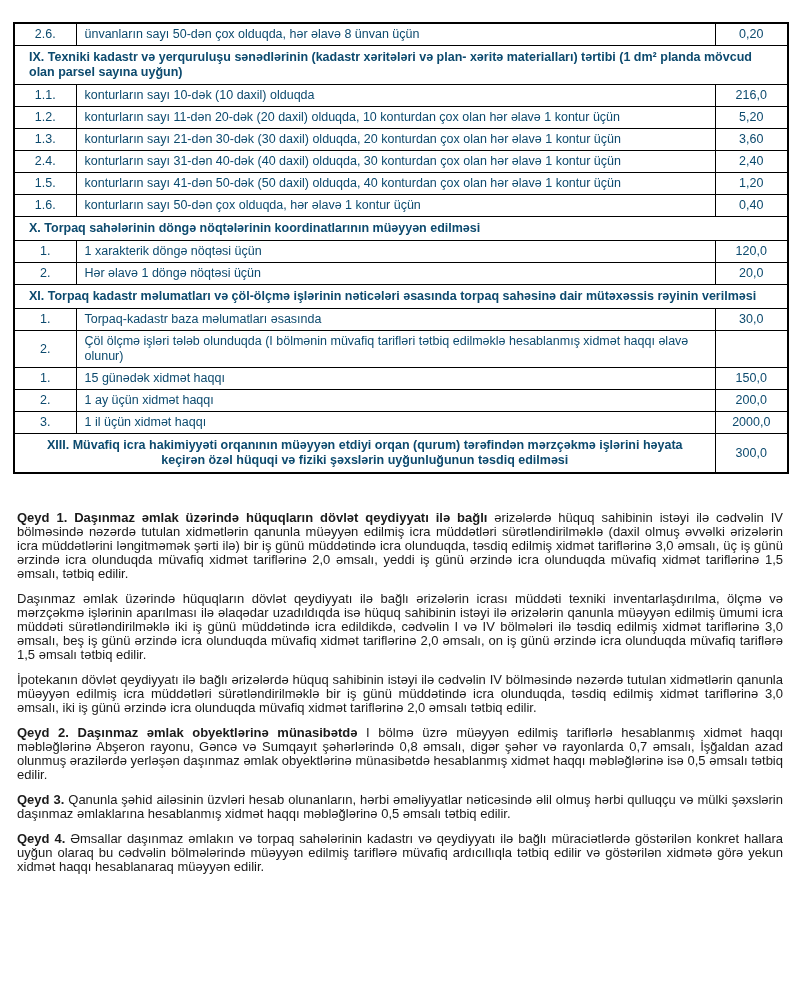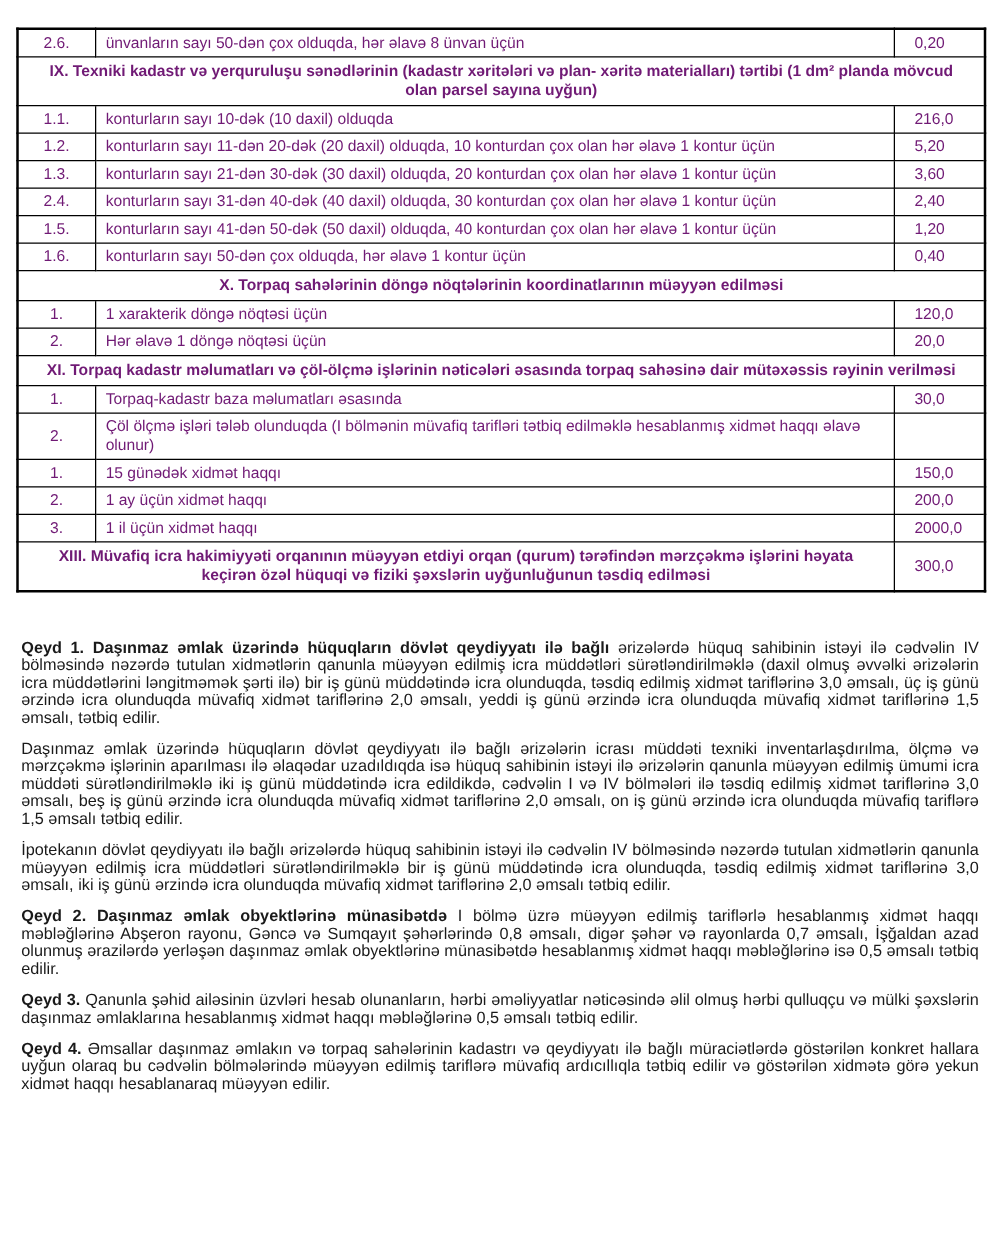--- a/index.html
+++ b/index.html
@@ -23,38 +23,38 @@
     width: 776px;
     border-collapse: collapse;
     table-layout: fixed;
     border: 2px solid #000;
   }
   table.tariff-table td {
     border: 1.5px solid #000;
     font-size: 12.5px;
     line-height: 15px;
     vertical-align: middle;
-    color: #701a75;
+    color: #0c4a6e;
   }
   td.num {
     width: 62px;
     text-align: center;
     padding: 3px 2px;
   }
   td.desc {
     text-align: left;
     padding: 3px 8px;
   }
   td.val {
     width: 73px;
-    text-align: left;
-    padding: 3px 16px;
+    text-align: center;
+    padding: 3px 2px;
   }
   td.section {
-    text-align: center;
+    text-align: left;
     font-weight: bold;
     padding: 4px 14px;
   }
   td.merged-label {
     text-align: center;
     font-weight: bold;
     padding: 4px 14px;
     margin-left: 37px;
   }
   .notes {

